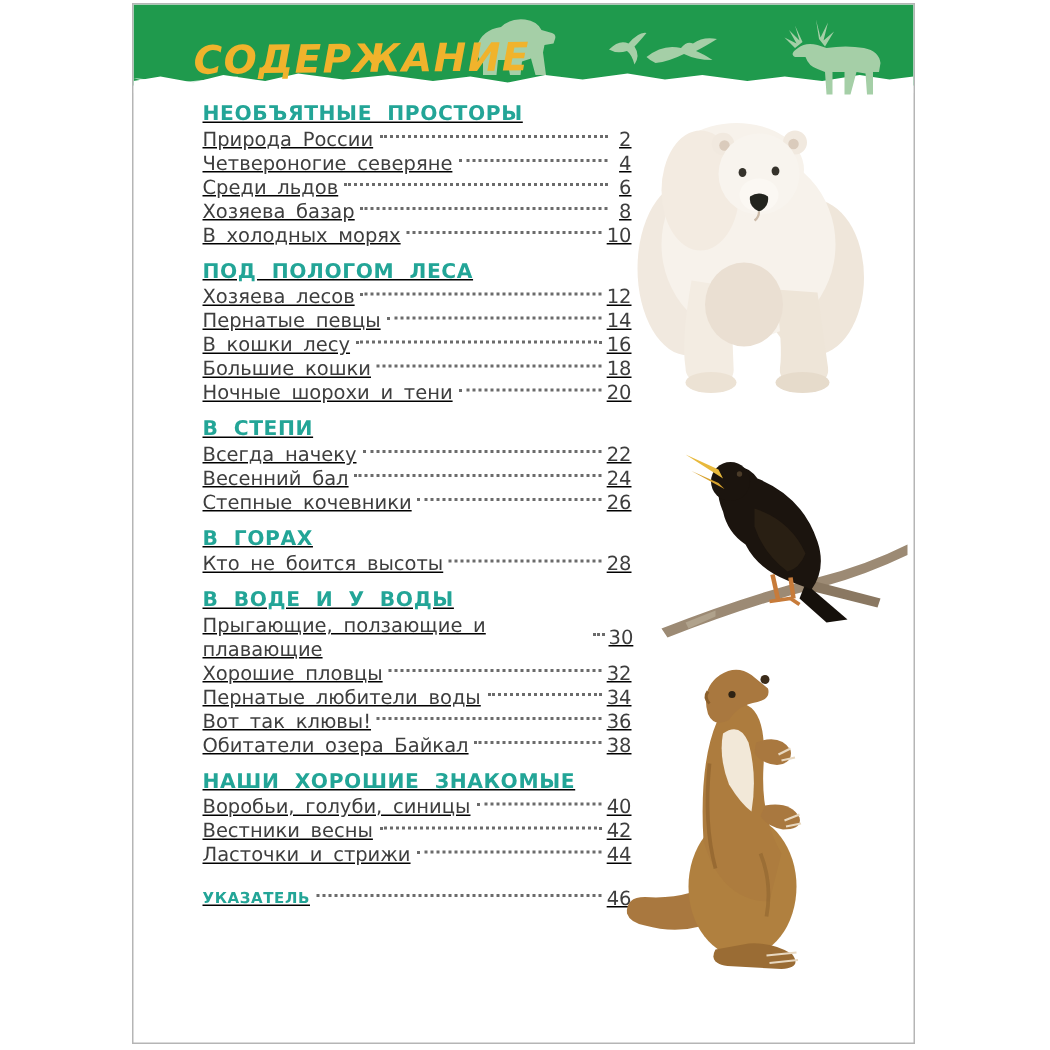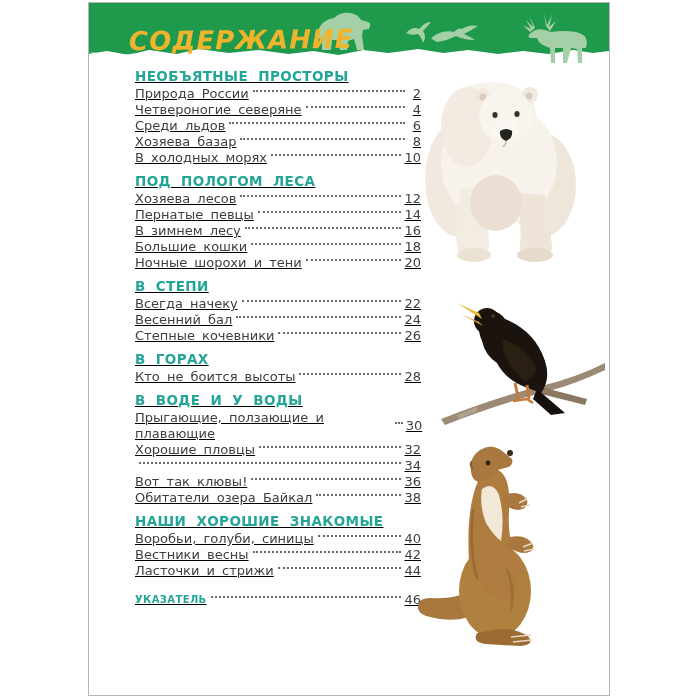--- a/index.html
+++ b/index.html
@@ -125,21 +125,21 @@
       <span>Хозяева лесов</span>
       <span class="dots"></span>
       <span class="pagenum">12</span>
     </div>
     <div class="entry">
       <span>Пернатые певцы</span>
       <span class="dots"></span>
       <span class="pagenum">14</span>
     </div>
     <div class="entry">
-      <span>В зимнем лесу</span>
+      <span>В кошки лесу</span>
       <span class="dots"></span>
       <span class="pagenum">16</span>
     </div>
     <div class="entry">
       <span>Большие кошки</span>
       <span class="dots"></span>
       <span class="pagenum">18</span>
     </div>
     <div class="entry">
       <span>Ночные шорохи и тени</span>
@@ -176,20 +176,21 @@
       <span>Прыгающие, ползающие и плавающие</span>
       <span class="dots"></span>
       <span class="pagenum">30</span>
     </div>
     <div class="entry">
       <span>Хорошие пловцы</span>
       <span class="dots"></span>
       <span class="pagenum">32</span>
     </div>
     <div class="entry">
+      <span>Пернатые любители воды</span>
       <span class="dots"></span>
       <span class="pagenum">34</span>
     </div>
     <div class="entry">
       <span>Вот так клювы!</span>
       <span class="dots"></span>
       <span class="pagenum">36</span>
     </div>
     <div class="entry">
       <span>Обитатели озера Байкал</span>

